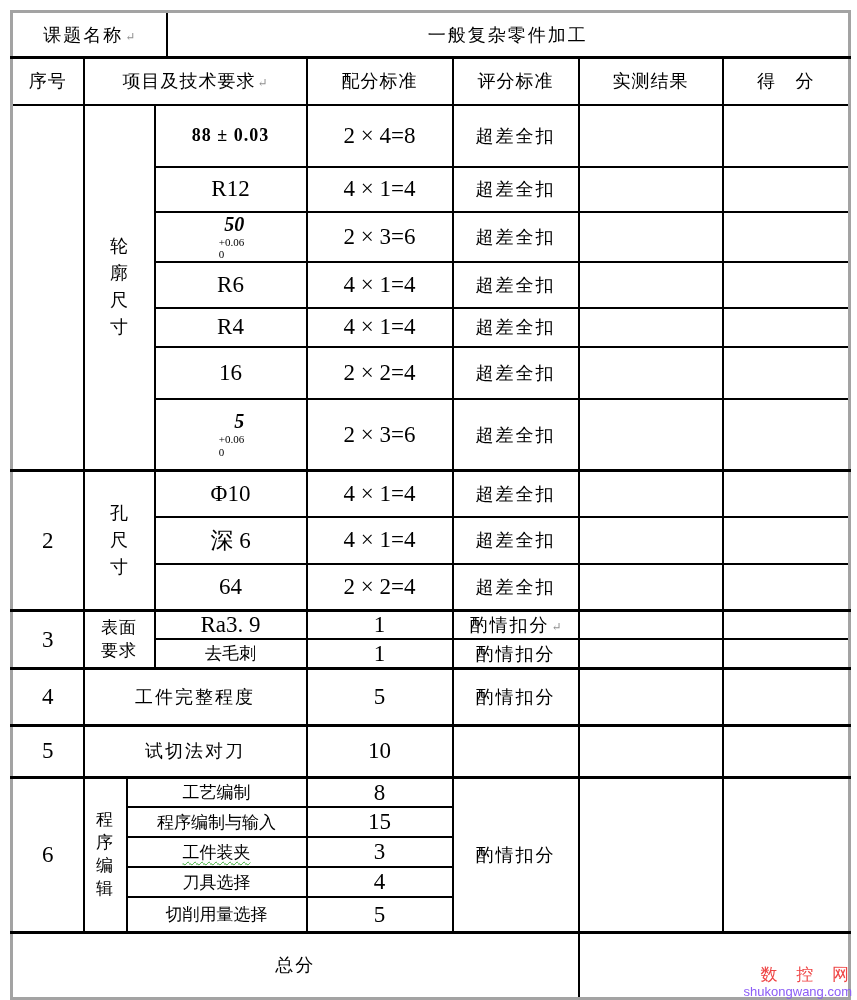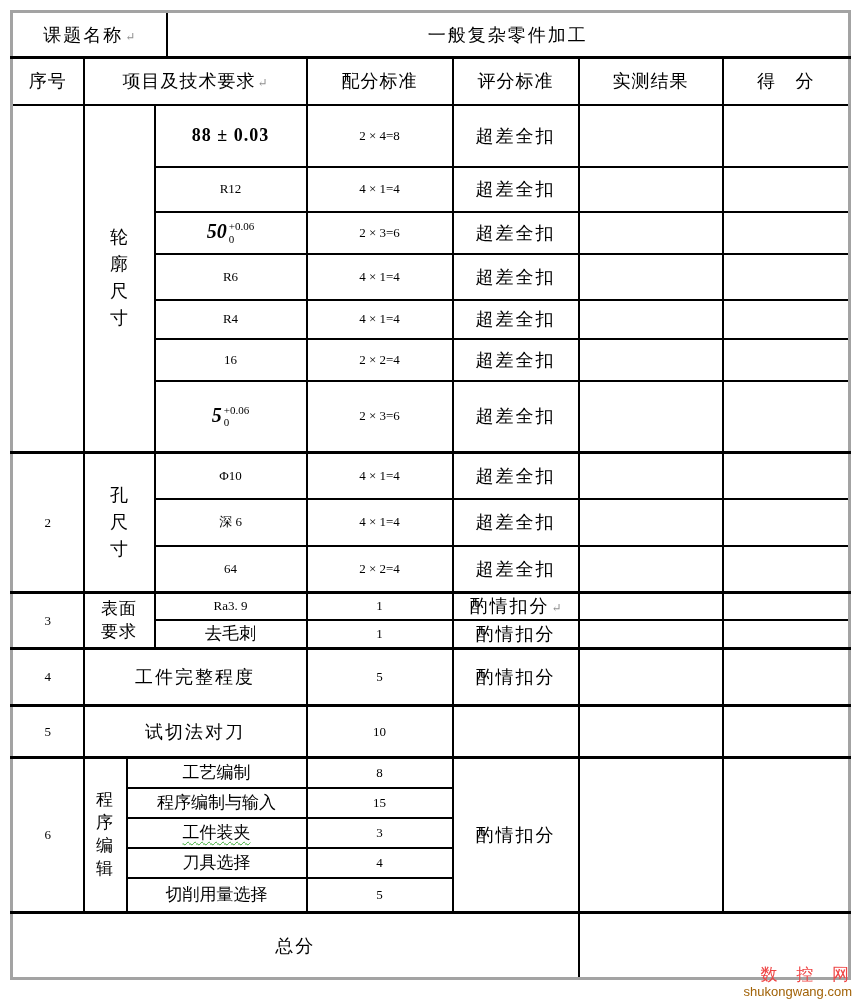--- a/index.html
+++ b/index.html
@@ -40,22 +40,22 @@
     font-size: 18px;
     letter-spacing: 0;
   }
   .vlabel2 {
     white-space: pre-line;
     line-height: 1.35;
     font-size: 17px;
     letter-spacing: 1px;
   }
   .bold { font-weight: bold; font-size: 18px; letter-spacing: 1px; }
-  .num { font-size: 13px; }
-  .tol { display: inline-flex; align-items: flex-start; }
+  .num { font-size: 23px; }
+  .tol { display: inline-flex; align-items: flex-end; flex-direction: column; }
   .tol .base { font-weight: bold; font-size: 20px; font-style: italic; }
   .tol .stack {
     display: inline-flex;
     flex-direction: column;
     font-size: 11px;
     line-height: 1.15;
     text-align: left;
     margin-left: 2px;
   }
   .ret {
@@ -80,21 +80,21 @@
     text-align: right;
     font-family: "Liberation Sans", "DejaVu Sans", sans-serif;
     line-height: 1.1;
   }
   .wm .l1 {
     font-size: 17px;
     letter-spacing: 7px;
     color: #ef4444;
     margin-right: -4px;
   }
-  .wm .l2 { font-size: 13px; color: #a16207; }
+  .wm .l2 { font-size: 13px; color: #8b5cf6; }
 </style>
 </head>
 <body>
 
 <div class="page">
   <table class="sheet">
     <colgroup>
       <col style="width:72px">
         <col style="width:43px">
         <col style="width:28px">
@@ -166,21 +166,21 @@
       <td></td>
       <td></td>
     </tr>
     <tr style="height:39px">
       <td colspan="2" class="num">R4</td>
       <td class="num">4 × 1=4</td>
       <td class="cn">超差全扣</td>
       <td></td>
       <td></td>
     </tr>
-    <tr style="height:42px">
+    <tr style="height:52px">
       <td colspan="2" class="num">16</td>
       <td class="num">2 × 2=4</td>
       <td class="cn">超差全扣</td>
       <td></td>
       <td></td>
     </tr>
     <tr style="height:72px">
       <td colspan="2">
         <span class="tol">
           <span class="base">5</span>

